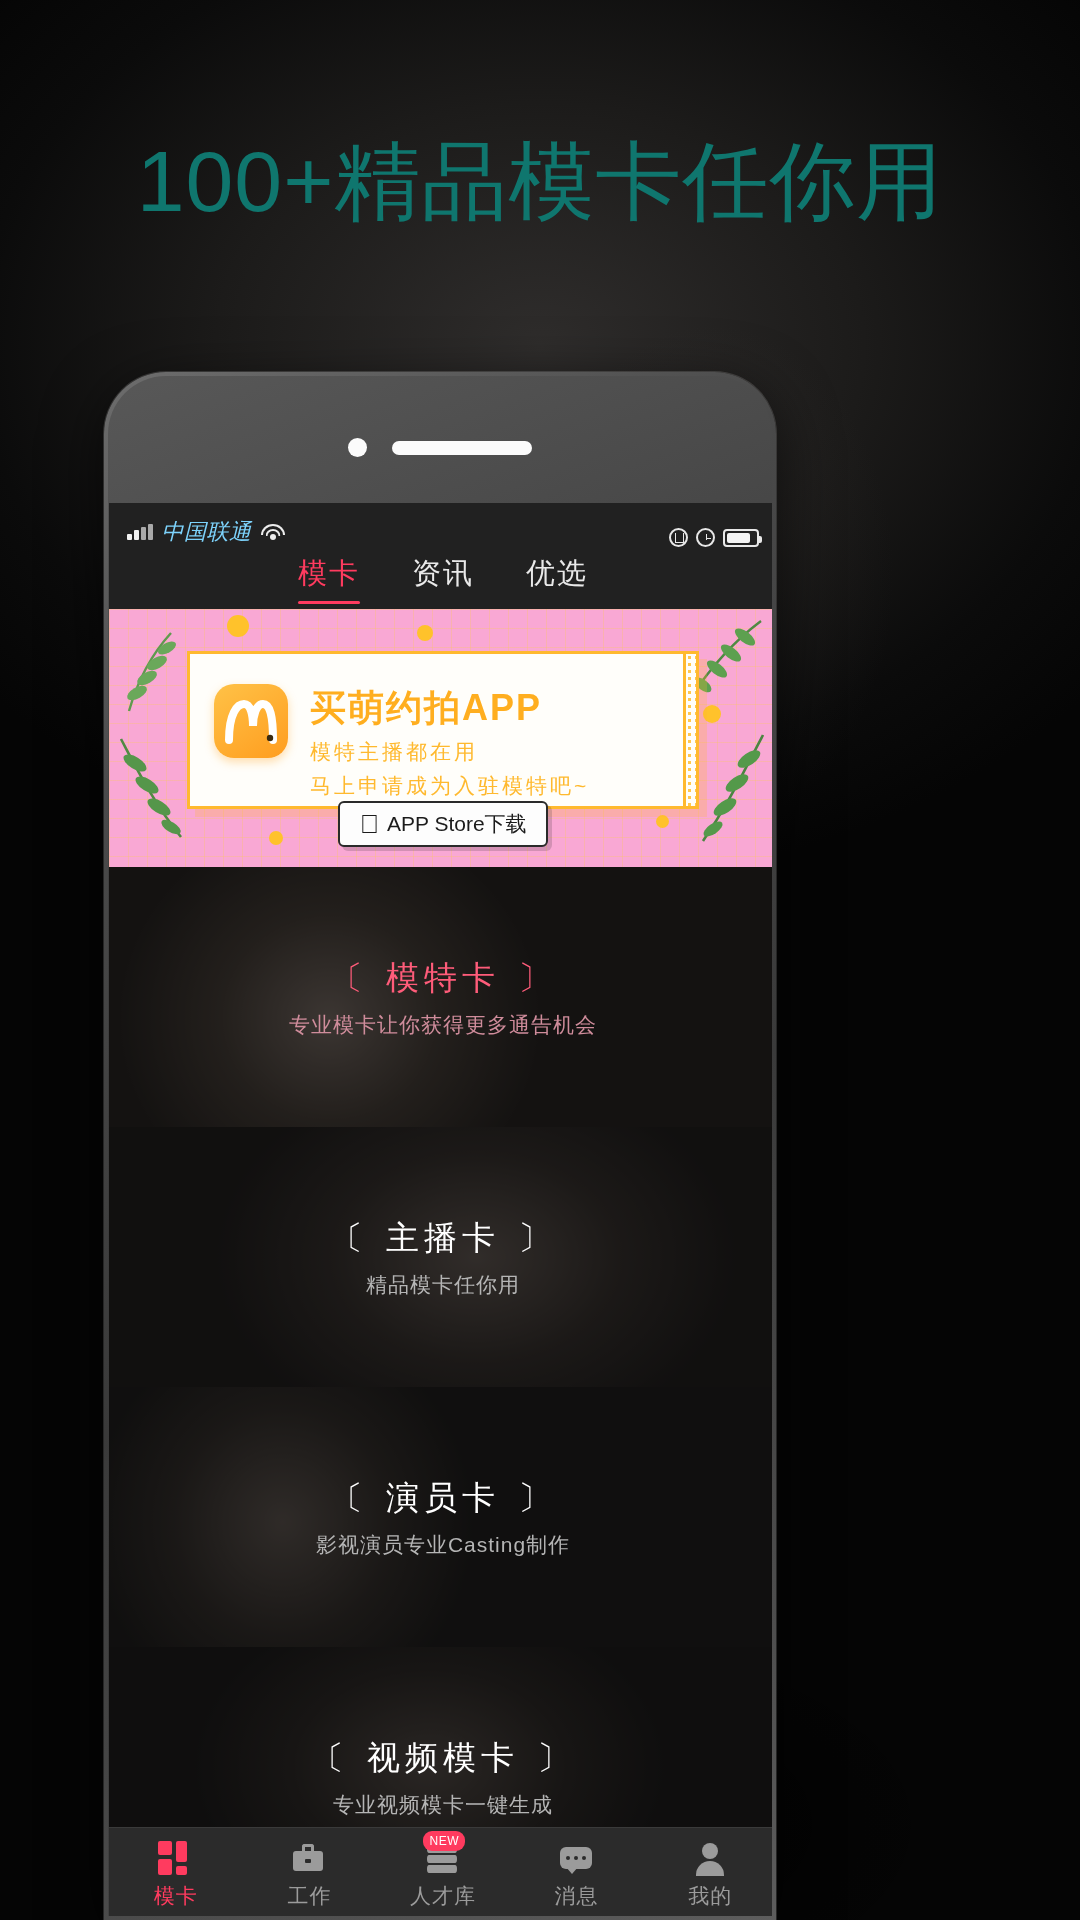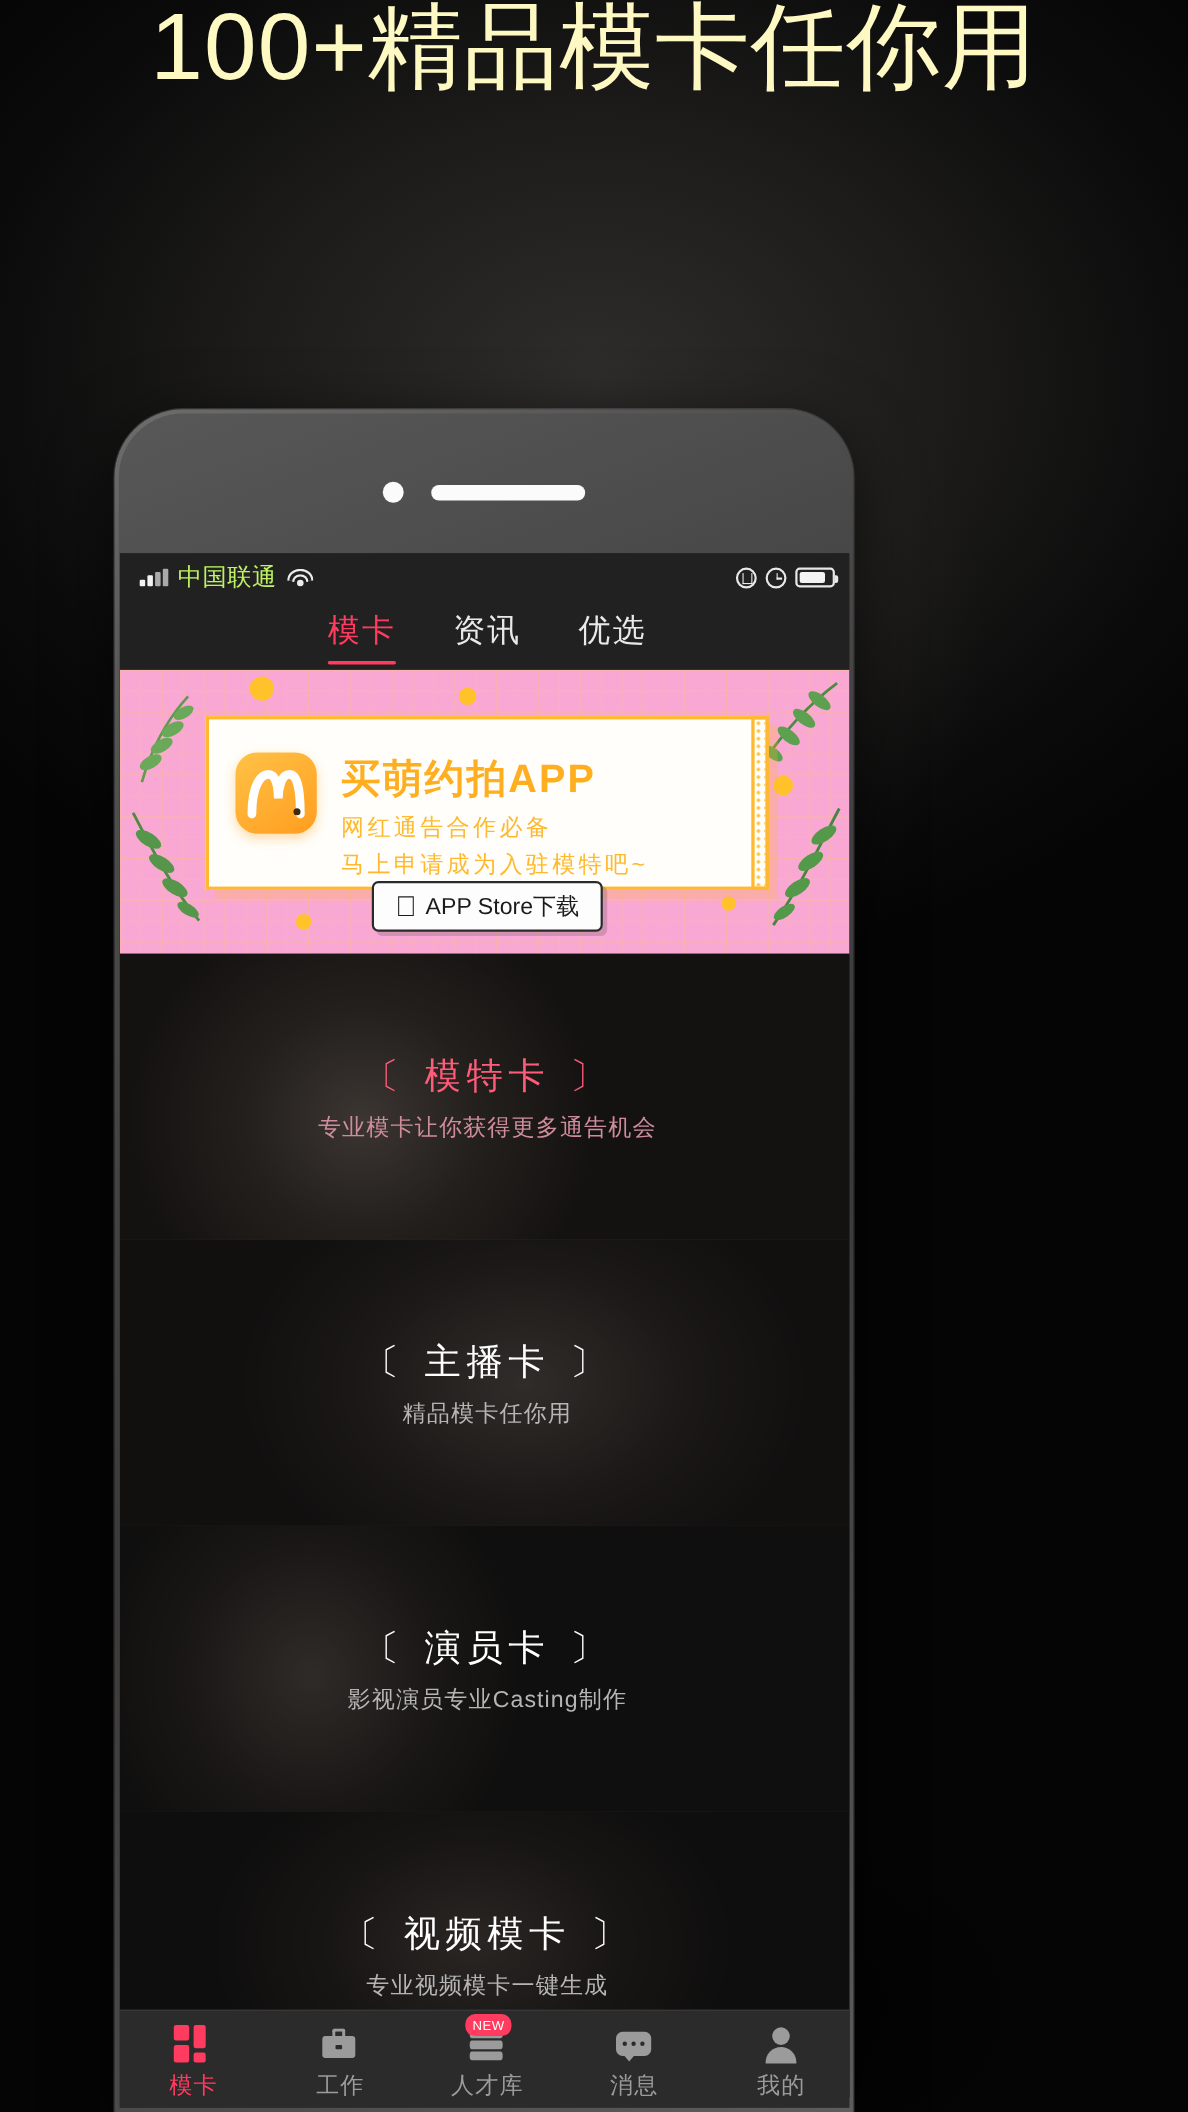--- a/index.html
+++ b/index.html
@@ -23,24 +23,25 @@
     content:""; position:absolute; inset:0;
     background:
       radial-gradient(ellipse 300px 420px at 35% 40%, rgba(90,82,76,.22), transparent 70%),
       radial-gradient(ellipse 260px 360px at 66% 30%, rgba(80,74,70,.18), transparent 70%),
       radial-gradient(ellipse 600px 300px at 50% 95%, rgba(0,0,0,.85), transparent 70%);
   }
 
   
   #promo{ position:absolute; top:0; left:0; width:1080px; z-index:5; text-align:center; }
   #headline{
+    margin-top:138px;
     font-size:86px;
     line-height:1;
     font-weight:400;
-    color:#fef9c3;
+    color:#0f766e;
     letter-spacing:1px;
     white-space:nowrap;
   }
   #subheadline{
     margin-top:32px;
     font-size:40px;
     line-height:1;
     font-weight:400;
     color:#ececec;
     letter-spacing:2px;
@@ -86,25 +87,26 @@
     position:absolute;
     left:1px; top:127px;
     width:668px; height:1420px;
     background:#1f1f1f;
     overflow:hidden;
   }
 
   
   #statusbar{
     height:44px; background:#212121;
-    display:flex; align-items:center;
+    display:flex; align-items:flex-end;
     padding:0 18px;
-    color:#bef264;
+    color:#7dd3fc;
     font-size:21px;
     position:relative;
+    font-style:italic;
   }
   #sb-left{ display:flex; align-items:center; gap:9px; }
   .bars{ display:flex; align-items:flex-end; gap:2.5px; height:16px; }
   .bars i{ display:block; width:4.5px; border-radius:1px; background:#cfcfcf; }
   .bars i:nth-child(1){ height:6px;  background:#f2f2f2;}
   .bars i:nth-child(2){ height:10px; background:#f2f2f2;}
   .bars i:nth-child(3){ height:13px; background:#a9a9a9;}
   .bars i:nth-child(4){ height:16px; background:#a9a9a9;}
   #carrier{ font-size:22px; letter-spacing:.5px; }
   #wifi-icon{ display:inline-block; width:24px; height:18px; position:relative; }
@@ -414,21 +416,21 @@
 
         <div id="banner-card">
           <div id="card-dotstrip"></div>
           <div id="m-logo">
             <svg width="56" height="50" viewBox="0 0 56 50">
               <path d="M6 44 C6 18 14 8 21 8 C28 8 30 20 30 30 C30 20 33 8 40 8 C47 8 50 20 50 44" fill="none" stroke="#ffffff" stroke-width="8" stroke-linecap="round"></path>
               <circle cx="47" cy="42" r="3.2" fill="#3a2a10"></circle>
             </svg>
           </div>
           <div id="banner-title">买萌约拍APP</div>
-          <div id="banner-sub1">网红通告合作必备</div>
+          <div id="banner-sub1">模特主播都在用</div>
           <div id="banner-sub2">马上申请成为入驻模特吧~</div>
         </div>
 
         <div id="appstore-btn">
           <span id="apple-glyph"></span>
           <span>APP Store下载</span>
         </div>
       </div>
 
       <div id="sections">

